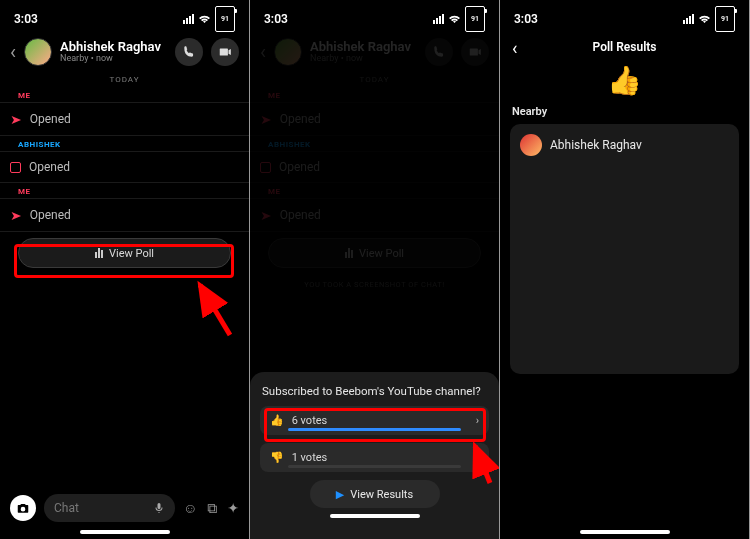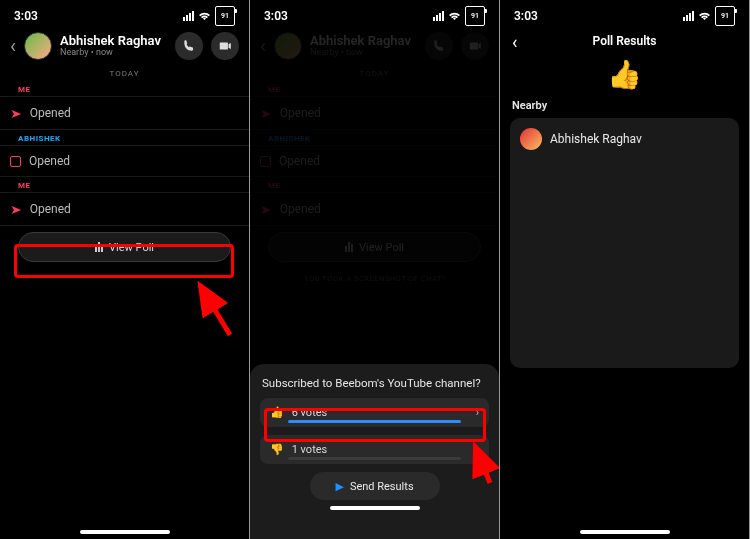--- a/index.html
+++ b/index.html
@@ -8,21 +8,21 @@
   .phone { width: 249px; height: 539px; background: #000; color: #fff; position: relative; overflow: hidden; display: flex; flex-direction: column; }
   .phone.dimmed .chat-body::after {
     content: ""; position: absolute; inset: 0; background: rgba(0,0,0,0.68);
   }
   .chat-body { position: relative; flex: 1 1 auto; }
   .status-bar { display: flex; justify-content: space-between; align-items: center; padding: 6px 14px 2px; font-size: 12px; font-weight: 600; }
   .status-right { display: flex; align-items: center; gap: 4px; }
   .signal, .wifi { display: inline-flex; align-items: flex-end; gap: 1px; }
   .signal span { width: 2px; background: #fff; display: inline-block; }
   .signal span:nth-child(1){height:4px}.signal span:nth-child(2){height:6px}.signal span:nth-child(3){height:8px}.signal span:nth-child(4){height:10px}
-  .battery { width: 20px; height: 20px; border: 1px solid #fff; border-radius: 2px; position: relative; display:inline-flex; align-items:center; justify-content:center; font-size:7px; }
+  .battery { width: 20px; height: 26px; border: 1px solid #fff; border-radius: 2px; position: relative; display:inline-flex; align-items:center; justify-content:center; font-size:7px; }
   .battery::after { content:""; position:absolute; right:-3px; top:2px; width:2px; height:4px; background:#fff; border-radius:0 1px 1px 0;}
   .chat-header { display:flex; align-items:center; gap:8px; padding: 4px 10px 8px; }
   .back-ch { color:#9a9a9a; font-size:20px; }
   .avatar { width:28px; height:28px; border-radius:50%; background:linear-gradient(135deg,#6b4,#fa8); border:1px solid #333; }
   .name-block { flex:1; line-height:1.1; }
   .name { font-size:13px; font-weight:600; }
   .presence { font-size:9px; color:#888; }
   .hbtn { width:28px; height:28px; border-radius:50%; background:#2b2b2b; display:flex; align-items:center; justify-content:center; color:#ddd; }
   .day { text-align:center; font-size:8px; letter-spacing:1px; color:#7b7b7b; padding:1px 10px 3px; }
   .sender { font-size:8px; font-weight:700; letter-spacing:0.5px; padding:4px 10px 2px;margin-left:8px; }
@@ -38,21 +38,21 @@
   .bars-icon span:nth-child(1){height:6px}.bars-icon span:nth-child(2){height:10px}.bars-icon span:nth-child(3){height:8px}
   .highlight-red { position:absolute; border:3px solid #ff0000; border-radius:4px; pointer-events:none; }
   .arrow { position:absolute; pointer-events:none; }
   .screenshot-note { text-align:center; font-size:7.5px; color:#6b6b6b; letter-spacing:0.5px; padding:6px 0; }
   .chat-input { display:flex; align-items:center; gap:8px; padding:8px 10px; }
   .cam-btn { width:26px; height:26px; border-radius:50%; background:#fff; color:#000; display:flex; align-items:center; justify-content:center; font-size:14px;}
   .chat-field { flex:1; display:flex; align-items:center; background:#1f1f1f; border-radius:16px; height:28px; padding:0 10px; color:#777; font-size:12px; justify-content:space-between;}
   .input-icons { display:flex; gap:10px; color:#9b9b9b; font-size:14px; }
   .home-ind { width:90px; height:4px; background:#fff; border-radius:3px; margin:0 auto 5px; }
   
-  .sheet { position:absolute; left:0; right:0; bottom:0; background:#1c1c1c; border-radius:14px 14px 0 0; padding:12px 10px 24px; }
+  .sheet { position:absolute; left:0; right:0; bottom:0; background:#1c1c1c; border-radius:14px 14px 0 0; padding:12px 10px 16px; }
   .poll-q { color:#e6e6e6; font-size:11.5px; padding:0 2px 8px; }
   .poll-row { background:#2a2a2a; border-radius:8px; padding:8px 10px; margin-bottom:8px; display:flex; align-items:center; gap:8px; color:#d8d8d8; font-size:11px; position:relative; }
   .poll-row .chev { margin-left:auto; color:#bbb; }
   .poll-bar { position:absolute; left:28px; right:28px; bottom:4px; height:3px; background:#3a3a3a; border-radius:2px; overflow:hidden;}
   .poll-bar .fill { height:100%; background:#2e8bff; }
   .send-results { margin:4px auto 2px; width:130px; height:28px; border-radius:16px; background:#2a2a2a; display:flex; align-items:center; justify-content:center; gap:6px; font-size:11px; color:#e8e8e8; }
   .send-results .tri { color:#1e90ff; }
   
   .p3-header { display:flex; align-items:center; justify-content:center; position:relative; padding:6px 10px 8px; }
   .p3-back { position:absolute; left:12px; color:#fff; font-size:18px; }
@@ -127,20 +127,38 @@
           <span class="bars-icon">
               <span></span>
               <span></span>
               <span></span>
             </span>
           <span>View Poll</span>
         </div>
       </div>
     </div>
 
+    <div class="chat-input">
+      <div class="cam-btn">
+        <svg width="14" height="14" viewBox="0 0 24 24" fill="#000">
+            <path d="M4 7h3l2-2h6l2 2h3a1 1 0 0 1 1 1v11a1 1 0 0 1-1 1H4a1 1 0 0 1-1-1V8a1 1 0 0 1 1-1zm8 3a4 4 0 1 0 0 8 4 4 0 0 0 0-8z"></path>
+          </svg>
+      </div>
+      <div class="chat-field">
+        <span>Chat</span>
+        <svg width="12" height="12" viewBox="0 0 24 24" fill="#aaa">
+            <path d="M12 2a3 3 0 0 1 3 3v6a3 3 0 1 1-6 0V5a3 3 0 0 1 3-3zm7 9a7 7 0 0 1-14 0h2a5 5 0 0 0 10 0h2zM11 20h2v2h-2z"></path>
+          </svg>
+      </div>
+      <div class="input-icons">
+        <span>☺</span>
+        <span>⧉</span>
+        <span>✦</span>
+      </div>
+    </div>
     <div class="home-ind"></div>
 
     <div class="highlight-red" style="left:14px; top:244px; width:220px; height:34px;"></div>
     <svg class="arrow" style="left:180px; top:275px;" width="60" height="70">
       <defs>
           <marker id="ah1" markerWidth="8" markerHeight="8" refX="6" refY="3" orient="auto">
             <path d="M0,0 L7,3 L0,6 Z" fill="#ff0000"></path>
           </marker>
         </defs>
       <line x1="50" y1="60" x2="20" y2="10" stroke="#ff0000" stroke-width="5" marker-end="url(#ah1)"></line>
@@ -228,21 +246,21 @@
       <div class="poll-row">
         <span>👎</span>
         <span>1 votes</span>
         <span class="chev">›</span>
         <div class="poll-bar">
             <div class="fill" style="width:0%"></div>
           </div>
       </div>
       <div class="send-results">
         <span class="tri">▶</span>
-        <span>Send Results</span>
+        <span>View Results</span>
       </div>
       <div class="home-ind" style="margin-top:6px"></div>
     </div>
 
     <div class="highlight-red" style="left:14px; top:408px; width:222px; height:34px;"></div>
     <svg class="arrow" style="left:200px; top:438px;" width="50" height="50">
       <defs>
           <marker id="ah2" markerWidth="8" markerHeight="8" refX="6" refY="3" orient="auto">
             <path d="M0,0 L7,3 L0,6 Z" fill="#ff0000"></path>
           </marker>

